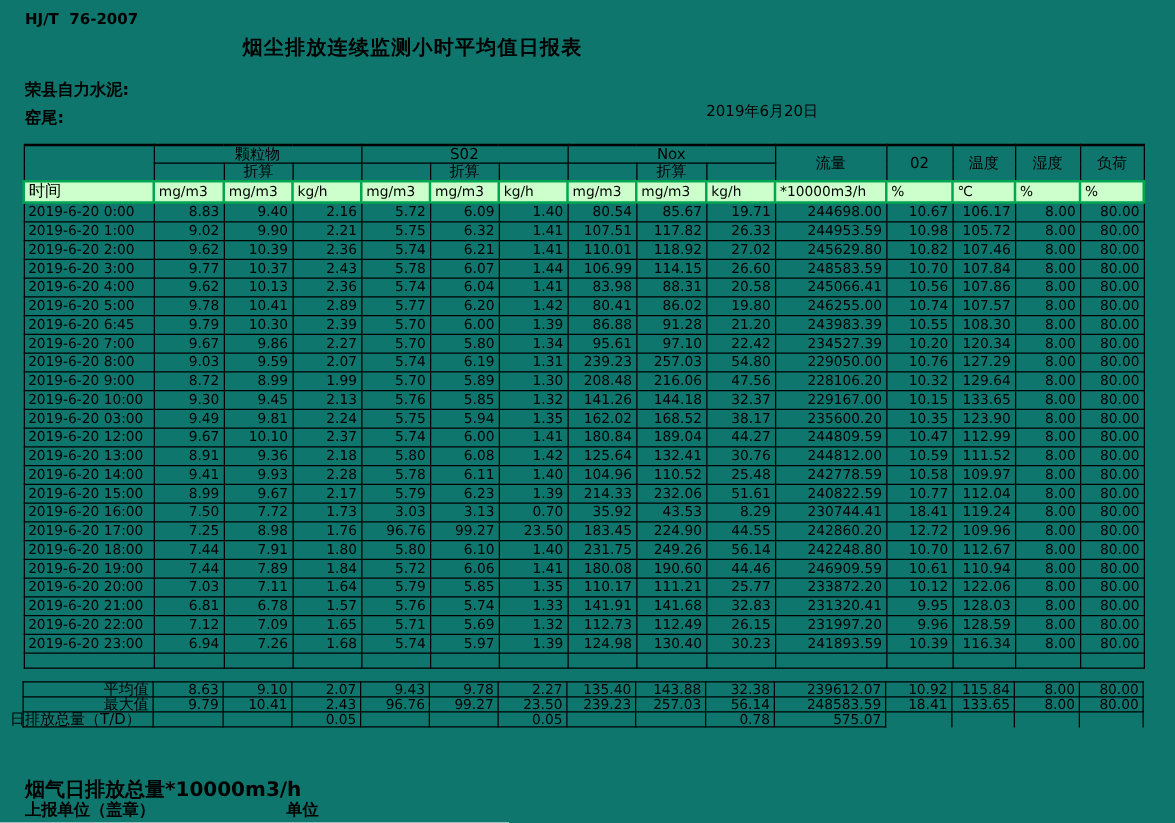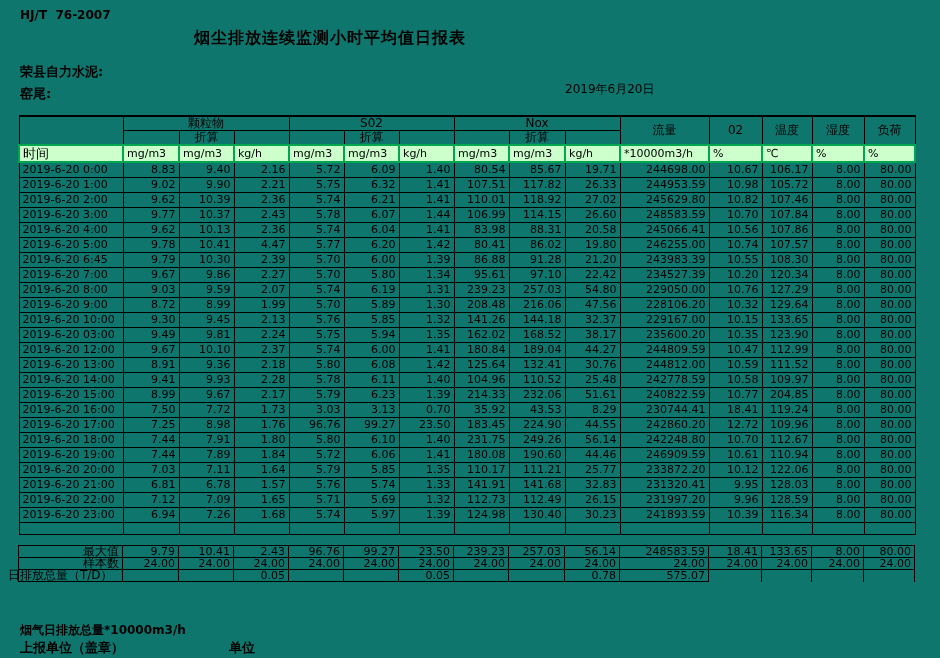--- a/index.html
+++ b/index.html
@@ -34,21 +34,21 @@
   }
   .green td.time-h{font-size:13px;font-weight:normal;}
   td.time{text-align:left;font-size:11px;}
   td.num{text-align:right;font-size:11px;}
   .sp td{height:12px;}
   .summary td{height:12px;line-height:11px;}
   .slabel{text-align:right;font-size:12px;}
   .slabel.daily{text-align:right;}
   .slabel.daily span{position:relative;left:-14px;}
   td.nb{border-bottom:none;}
-  .foot1{position:absolute;left:20px;top:622px;font-size:12px;font-weight:bold;text-align:right;}
+  .foot1{position:absolute;left:20px;top:622px;font-size:16px;font-weight:bold;text-align:right;}
   .foot2{position:absolute;left:20px;top:639px;font-size:13px;font-weight:bold;}
   .foot-unit{position:absolute;left:205px;top:639px;font-size:13px;font-weight:bold;margin-left:24px;}
 </style>
 </head>
 <body>
 
 <div class="page">
   <div class="std-code">HJ/T  76-2007</div>
   <div class="title">烟尘排放连续监测小时平均值日报表</div>
   <div class="company">荣县自力水泥:</div>
@@ -197,21 +197,21 @@
           <td class="num">245066.41</td>
           <td class="num">10.56</td>
           <td class="num">107.86</td>
           <td class="num">8.00</td>
           <td class="num">80.00</td>
         </tr>
         <tr>
           <td class="time">2019-6-20 5:00</td>
           <td class="num">9.78</td>
           <td class="num">10.41</td>
-          <td class="num">4.47</td>
+          <td class="num">2.89</td>
           <td class="num">5.77</td>
           <td class="num">6.20</td>
           <td class="num">1.42</td>
           <td class="num">80.41</td>
           <td class="num">86.02</td>
           <td class="num">19.80</td>
           <td class="num">246255.00</td>
           <td class="num">10.74</td>
           <td class="num">107.57</td>
           <td class="num">8.00</td>
@@ -376,21 +376,21 @@
           <td class="num">9.67</td>
           <td class="num">2.17</td>
           <td class="num">5.79</td>
           <td class="num">6.23</td>
           <td class="num">1.39</td>
           <td class="num">214.33</td>
           <td class="num">232.06</td>
           <td class="num">51.61</td>
           <td class="num">240822.59</td>
           <td class="num">10.77</td>
-          <td class="num">204.85</td>
+          <td class="num">112.04</td>
           <td class="num">8.00</td>
           <td class="num">80.00</td>
         </tr>
         <tr>
           <td class="time">2019-6-20 16:00</td>
           <td class="num">7.50</td>
           <td class="num">7.72</td>
           <td class="num">1.73</td>
           <td class="num">3.03</td>
           <td class="num">3.13</td>
@@ -556,52 +556,52 @@
         <col style="width:56px">
         <col style="width:55px">
       <col style="width:89px">
         <col style="width:53px">
         <col style="width:50px">
         <col style="width:52px">
         <col style="width:51px">
     </colgroup>
     <tbody>
         <tr>
+          <td class="slabel">平均值</td>
+          <td class="num">8.63</td>
+          <td class="num">9.10</td>
+          <td class="num">2.07</td>
+          <td class="num">9.43</td>
+          <td class="num">9.78</td>
+          <td class="num">2.27</td>
+          <td class="num">135.40</td>
+          <td class="num">143.88</td>
+          <td class="num">32.38</td>
+          <td class="num">239612.07</td>
+          <td class="num">10.92</td>
+          <td class="num">115.84</td>
+          <td class="num">8.00</td>
+          <td class="num">80.00</td>
+        </tr>
+        <tr>
           <td class="slabel">最大值</td>
           <td class="num">9.79</td>
           <td class="num">10.41</td>
           <td class="num">2.43</td>
           <td class="num">96.76</td>
           <td class="num">99.27</td>
           <td class="num">23.50</td>
           <td class="num">239.23</td>
           <td class="num">257.03</td>
           <td class="num">56.14</td>
           <td class="num">248583.59</td>
           <td class="num">18.41</td>
           <td class="num">133.65</td>
           <td class="num">8.00</td>
           <td class="num">80.00</td>
-        </tr>
-        <tr>
-          <td class="slabel">样本数</td>
-          <td class="num">24.00</td>
-          <td class="num">24.00</td>
-          <td class="num">24.00</td>
-          <td class="num">24.00</td>
-          <td class="num">24.00</td>
-          <td class="num">24.00</td>
-          <td class="num">24.00</td>
-          <td class="num">24.00</td>
-          <td class="num">24.00</td>
-          <td class="num">24.00</td>
-          <td class="num">24.00</td>
-          <td class="num">24.00</td>
-          <td class="num">24.00</td>
-          <td class="num">24.00</td>
         </tr>
         <tr>
           <td class="slabel daily"><span>日排放总量（T/D）</span></td>
           <td class="num"></td>
           <td class="num"></td>
           <td class="num">0.05</td>
           <td class="num"></td>
           <td class="num"></td>
           <td class="num">0.05</td>
           <td class="num"></td>

